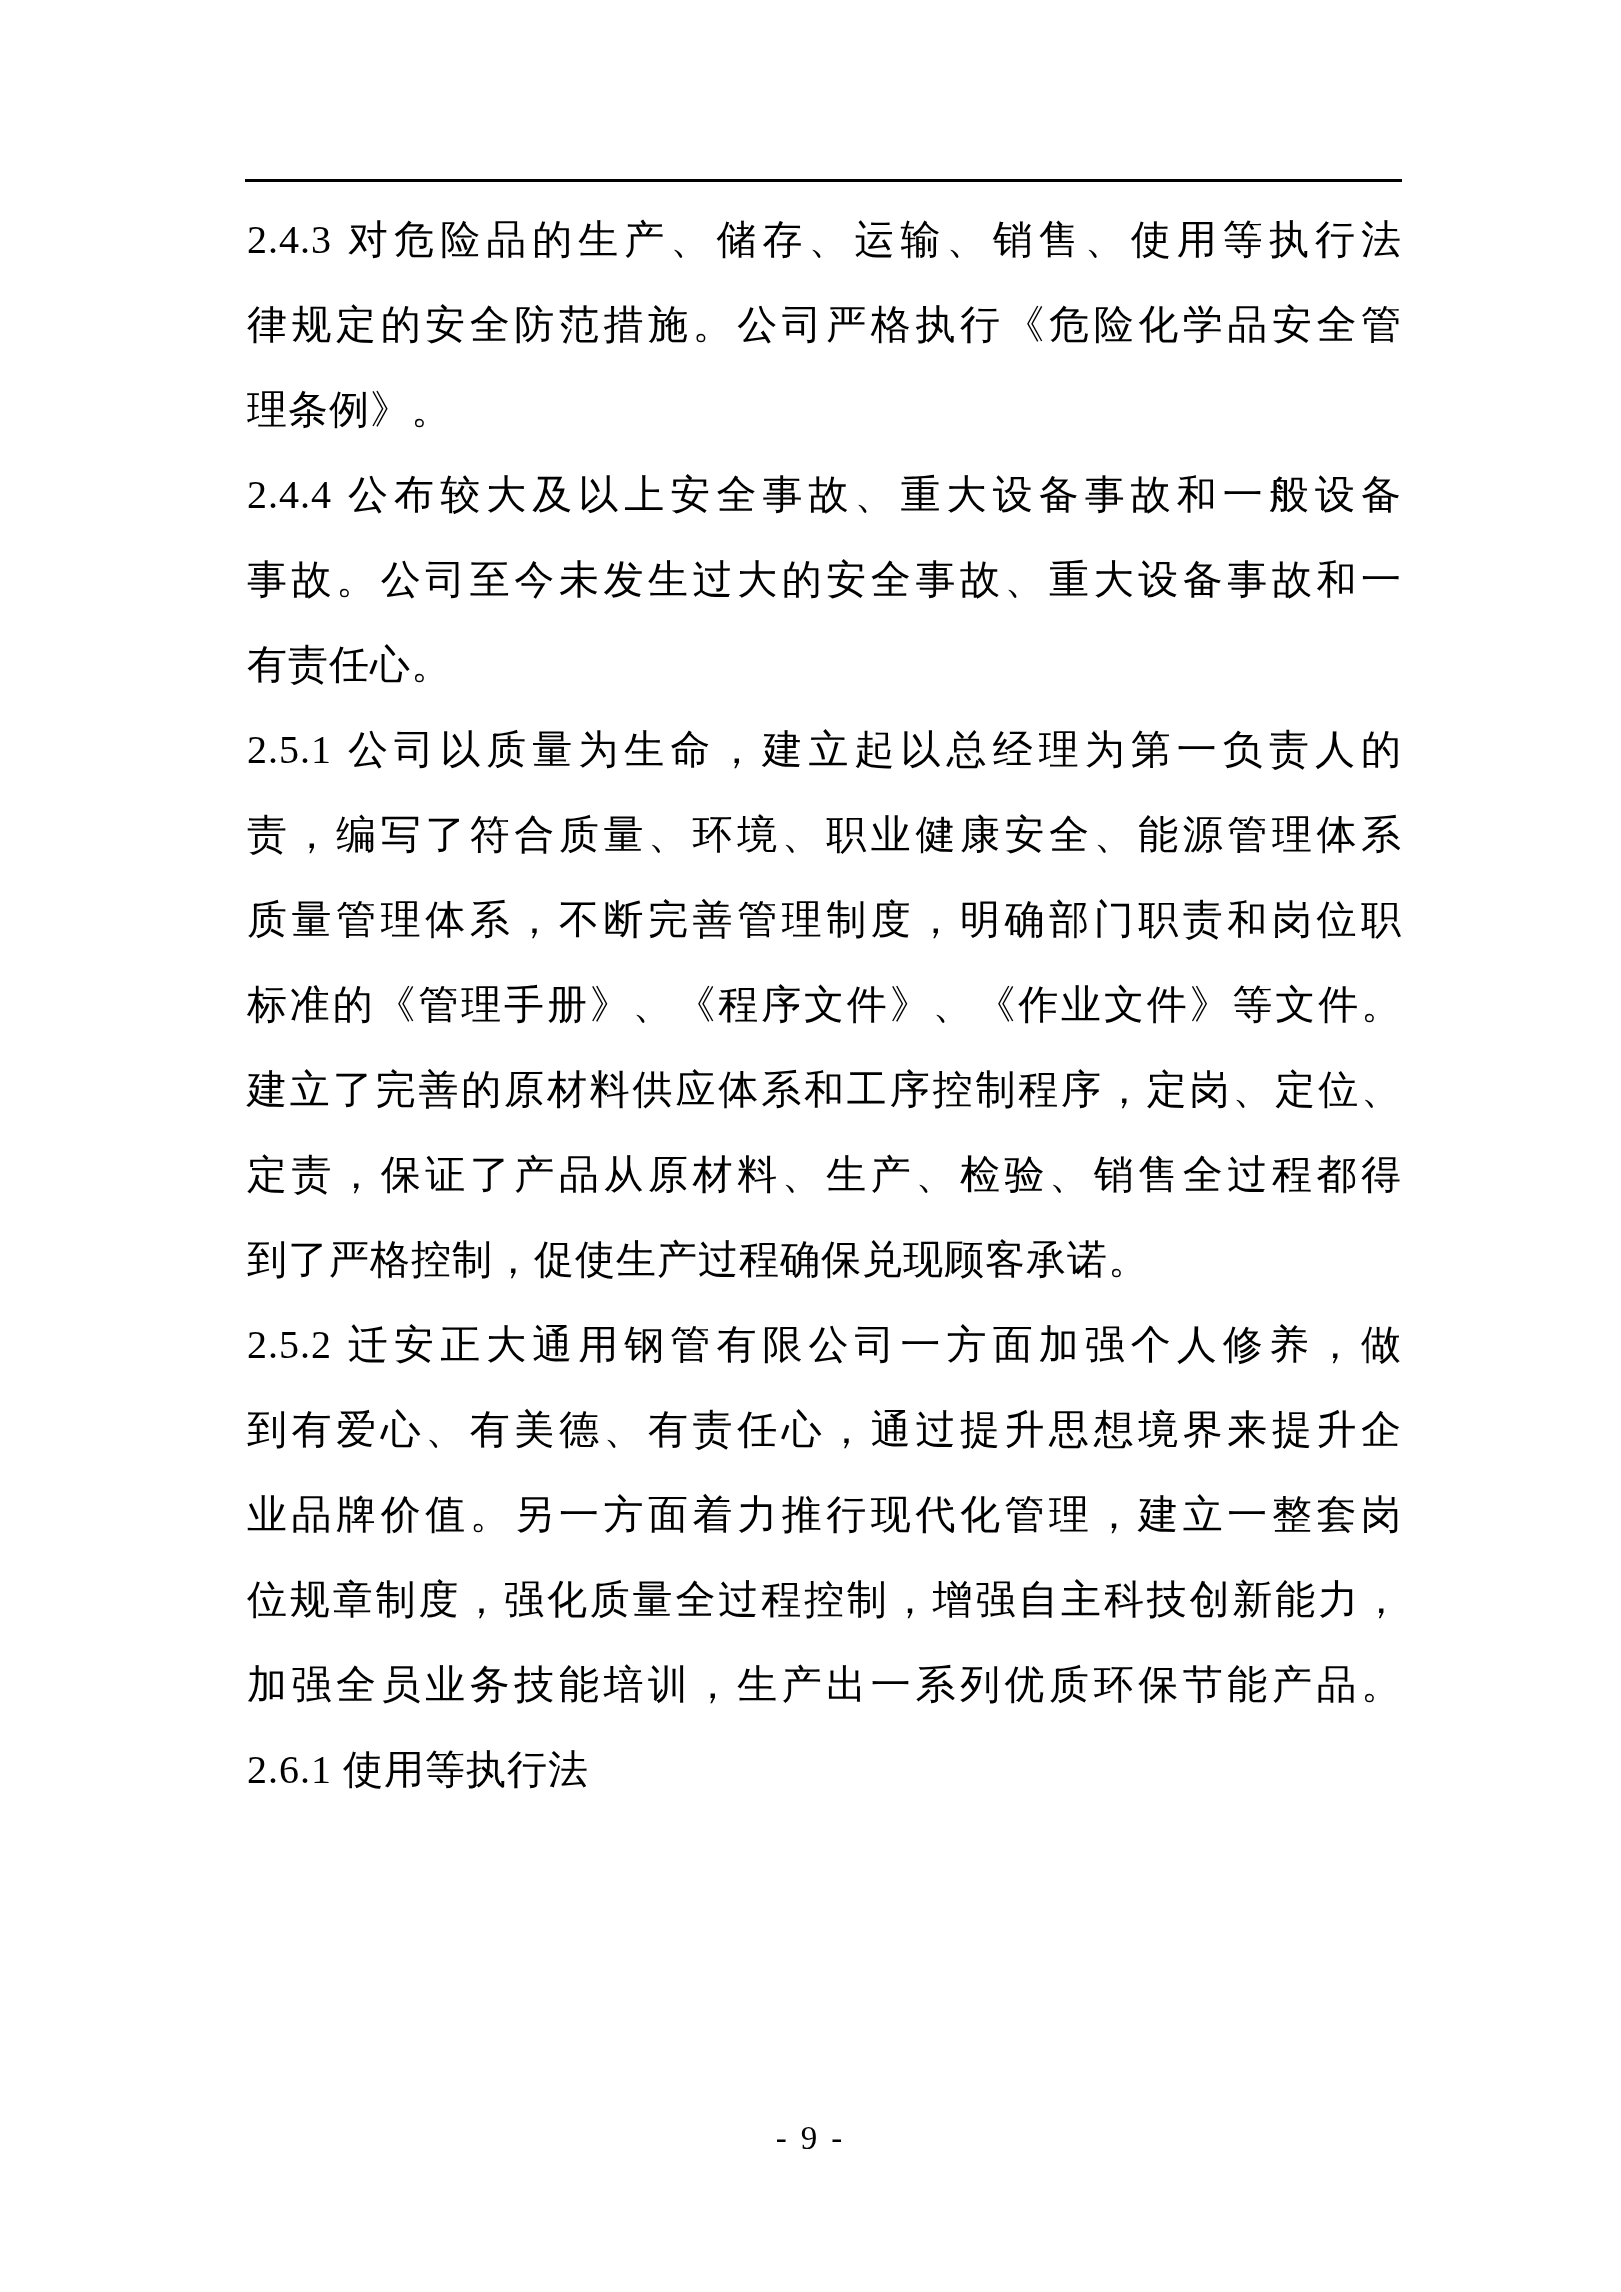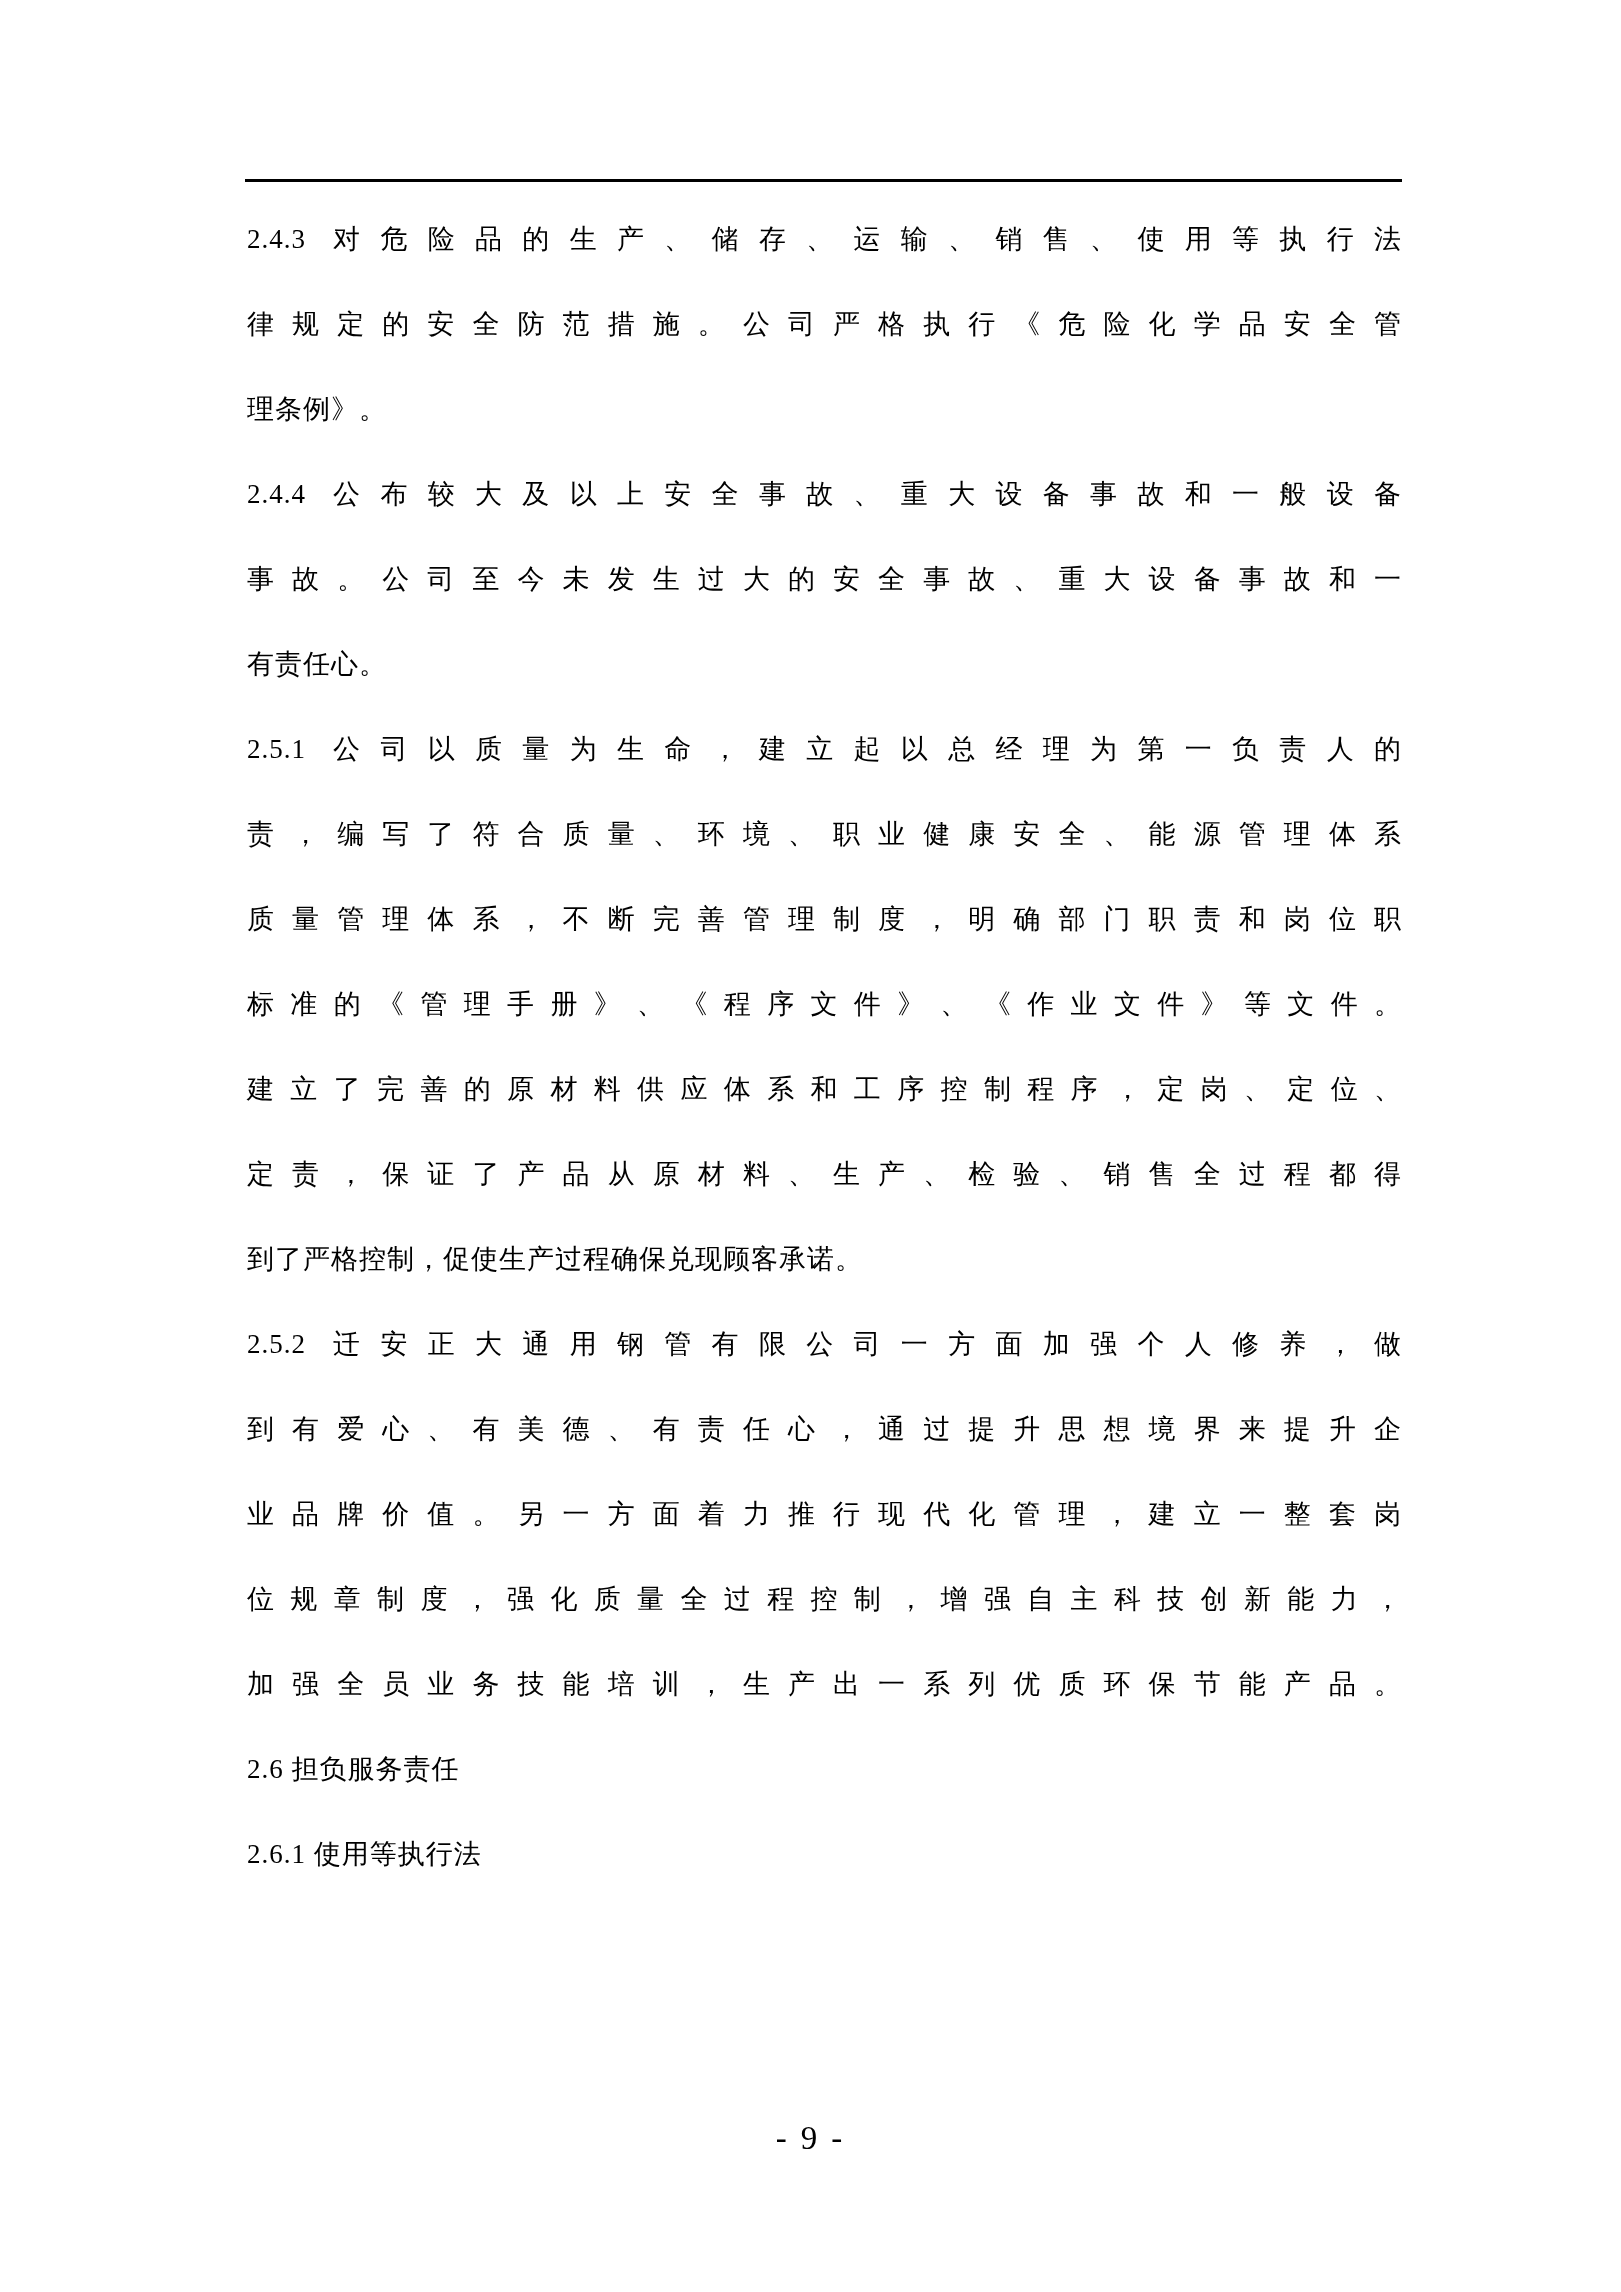--- a/index.html
+++ b/index.html
@@ -22,21 +22,21 @@
     top: 179px;
     width: 1157px;
     height: 0;
     border-top: 3.9px solid #000000;
   }
   .body-text {
     position: absolute;
     left: 247px;
     top: 197px;
     width: 1155px;
-    font-size: 27px;
+    font-size: 40px;
     line-height: 85px;
     letter-spacing: 1px;
     color: #000000;
   }
   .line {
     text-align: justify;
     text-align-last: left;
     white-space: nowrap;
   }
   .line.full {
@@ -71,18 +71,17 @@
       <div class="line full">质量管理体系，不断完善管理制度，明确部门职责和岗位职</div>
       <div class="line full">标准的《管理手册》、《程序文件》、《作业文件》等文件。</div>
       <div class="line full">建立了完善的原材料供应体系和工序控制程序，定岗、定位、</div>
       <div class="line full">定责，保证了产品从原材料、生产、检验、销售全过程都得</div>
       <div class="line">到了严格控制，促使生产过程确保兑现顾客承诺。</div>
       <div class="line full">2.5.2 迁安正大通用钢管有限公司一方面加强个人修养，做</div>
       <div class="line full">到有爱心、有美德、有责任心，通过提升思想境界来提升企</div>
       <div class="line full">业品牌价值。另一方面着力推行现代化管理，建立一整套岗</div>
       <div class="line full">位规章制度，强化质量全过程控制，增强自主科技创新能力，</div>
       <div class="line full">加强全员业务技能培训，生产出一系列优质环保节能产品。</div>
-      <div class="line">2.6 担负服务责任</div>
       <div class="line">2.6.1 使用等执行法</div>
     </div>
   <div class="footer">- 9 -</div>
 </div>
 
 
 </body></html>

